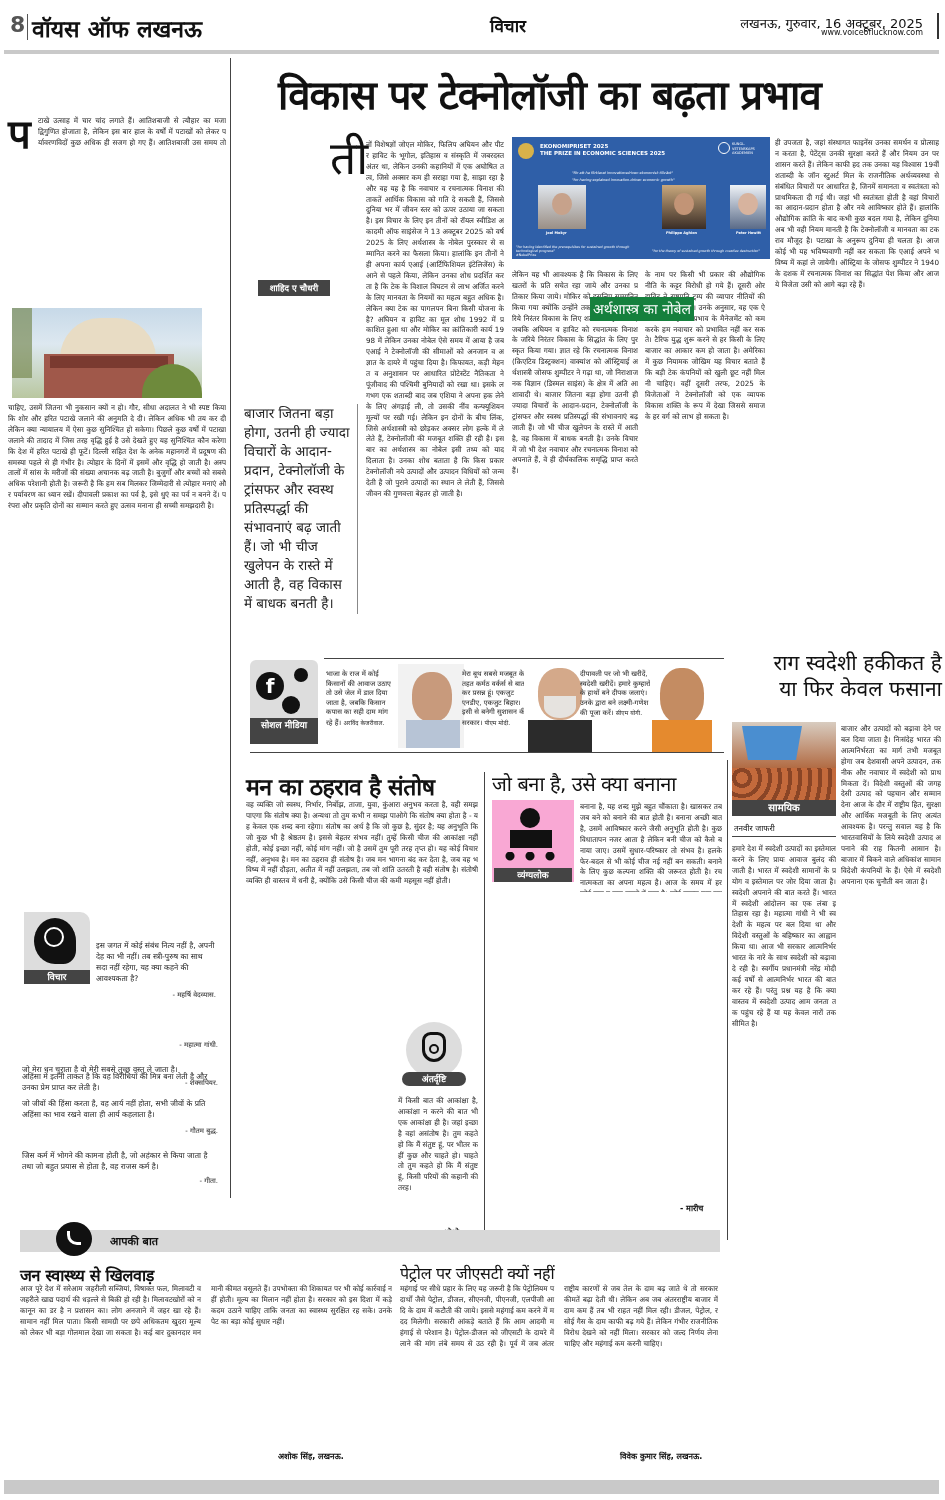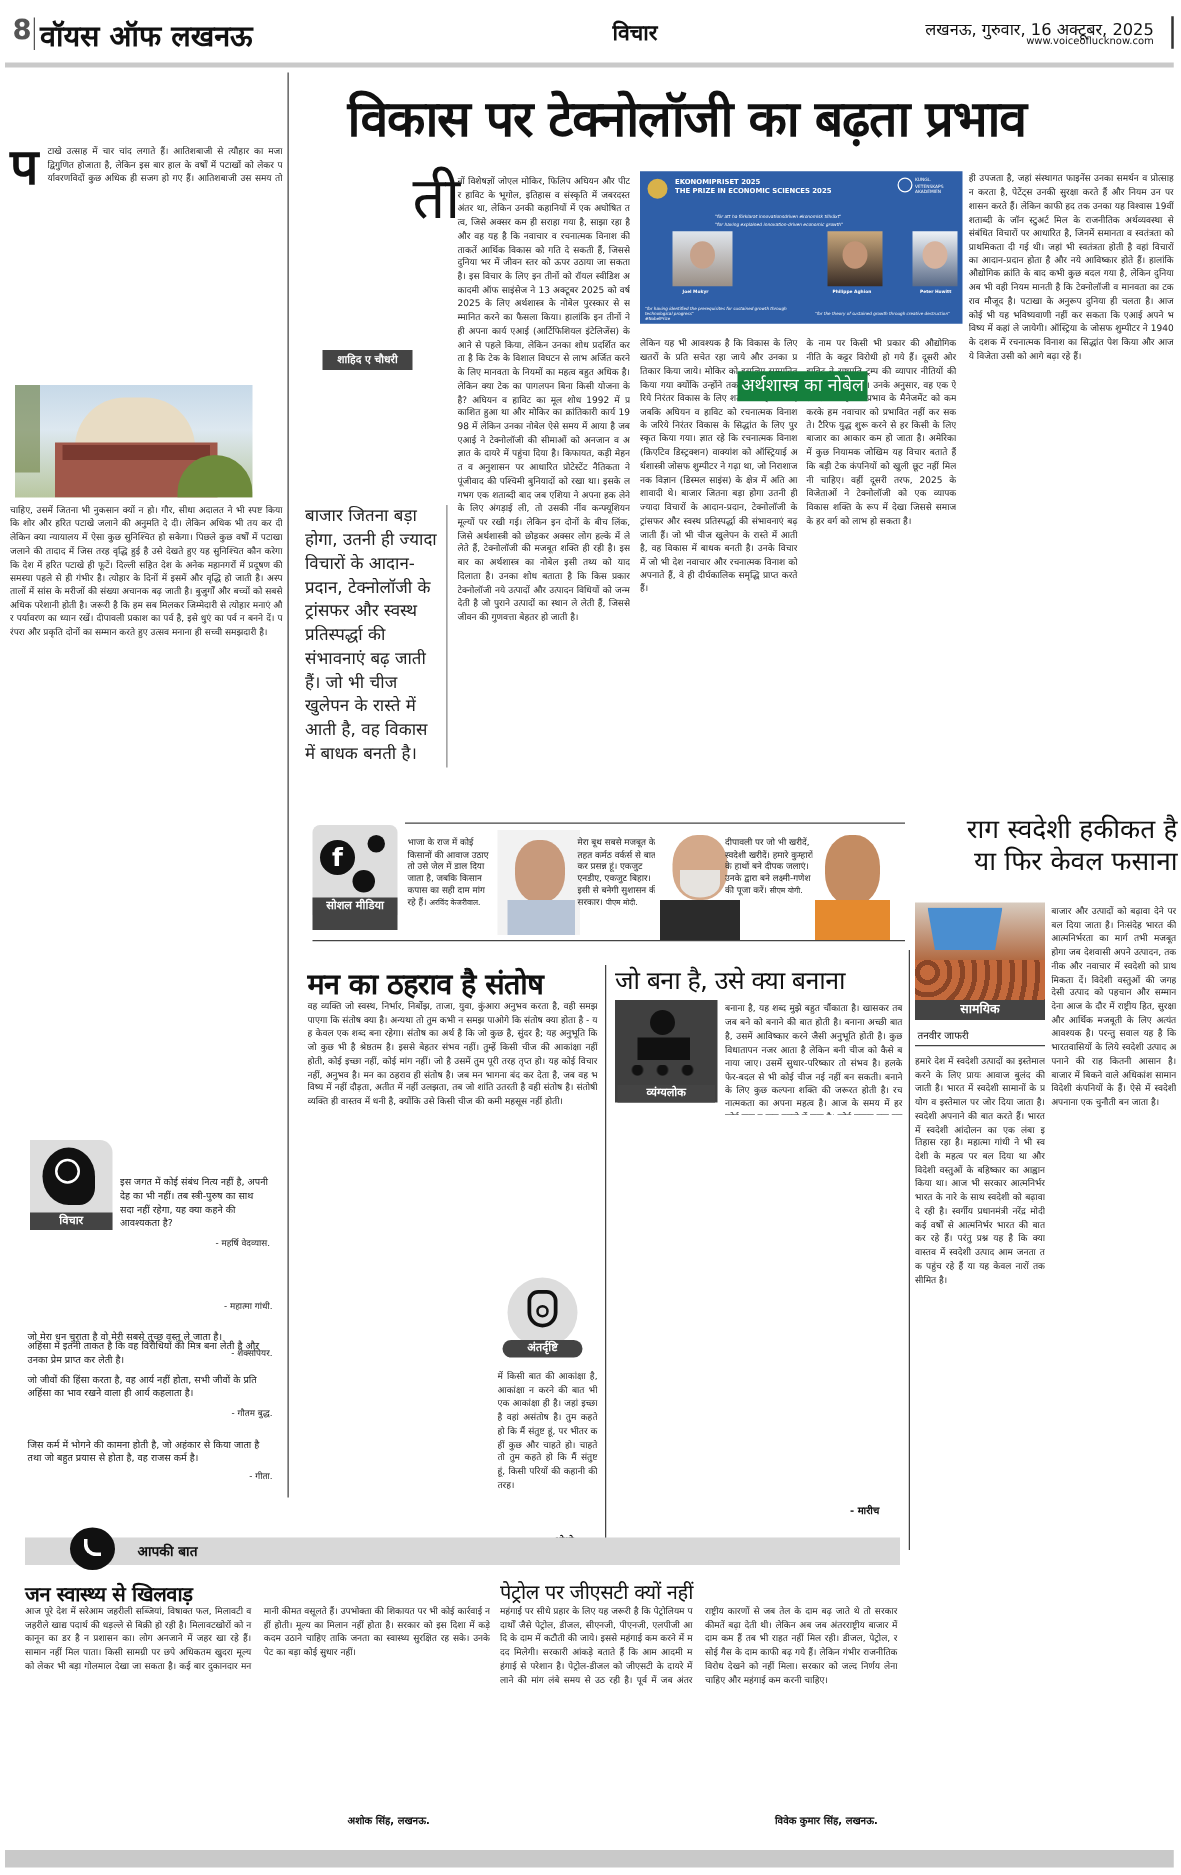--- a/index.html
+++ b/index.html
@@ -145,21 +145,21 @@
     <div class="abs" style="left:16px;top:10px;width:24px;height:30px;border:3px solid #111;border-radius:10px 10px 14px 14px;"></div>
     <div class="abs" style="left:23px;top:22px;width:10px;height:10px;border-radius:50%;border:2px solid #111;"></div>
   </div>
   <div class="abs label-box" style="left:0;top:50px;width:64px;height:14px;border-radius:7px;font-size:9px;line-height:14px;">अंतर्दृष्टि</div>
 </div>
 <div class="abs txt" style="left:398px;top:1096px;width:80px;height:120px;">में किसी बात की आकांक्षा है, आकांक्षा न करने की बात भी एक आकांक्षा ही है। जहां इच्छा है वहां असंतोष है। तुम कहते हो कि मैं संतुष्ट हूं, पर भीतर कहीं कुछ और चाहते हो। चाहते तो तुम कहते हो कि मैं संतुष्ट हूं, किसी परियों की कहानी की तरह।</div>
 <div class="abs" style="left:440px;top:1226px;font-size:8px;font-weight:bold;">-ओशो</div>
 <div class="rule-v" style="left:484px;top:772px;height:470px;"></div>
 
 <div class="abs headline" style="left:492px;top:770px;font-size:20px;font-weight:normal;letter-spacing:-0.5px;">जो बना है, उसे क्या बनाना</div>
-<div class="abs" style="left:492px;top:800px;width:82px;height:82px;background:#404040;">
+<div class="abs" style="left:492px;top:800px;width:82px;height:82px;background:#f9a8d4;">
   <div class="abs" style="left:28px;top:8px;width:20px;height:20px;border-radius:50%;background:#111;"></div>
   <div class="abs" style="left:18px;top:30px;width:42px;height:18px;background:#111;"></div>
   <div class="abs" style="left:10px;top:52px;width:60px;height:16px;background:radial-gradient(circle at 8px 4px,#111 4px,transparent 5px) 0 0/20px 16px repeat-x;"></div>
   <div class="abs label-box" style="left:2px;top:68px;width:78px;height:14px;font-size:9px;line-height:14px;">व्यंग्यलोक</div>
 </div>
 <div class="abs txt" style="left:580px;top:802px;width:142px;height:90px;">बनाना है, यह शब्द मुझे बहुत चौंकाता है। खासकर तब जब बने को बनाने की बात होती है। बनाना अच्छी बात है, उसमें आविष्कार करने जैसी अनुभूति होती है। कुछ विधातापन नजर आता है लेकिन बनी चीज को कैसे बनाया जाए। उसमें सुधार-परिष्कार तो संभव है। हलके फेर-बदल से भी कोई चीज नई नहीं बन सकती। बनाने के लिए कुछ कल्पना शक्ति की जरूरत होती है। रचनात्मकता का अपना महत्व है। आज के समय में हर कोई कुछ न कुछ बनाने में लगा है। कोई मकान बना रहा है, कोई सड़क, कोई नेता बना रहा है तो कोई जनता को बेवकूफ बना रहा है। जनता भी बनने को तैयार है। नेताजी हर चुनाव में नया वादा बनाते हैं और फिर उसे भूल जाते हैं। लोग बनाने और बिगड़ने के खेल में उलझे हुए हैं। बच्चों को भी यही सिखाया जा रहा है कि कुछ बनो। डॉक्टर बनो, इंजीनियर बनो, अफसर बनो। कोई नहीं कहता इंसान बनो। है, उन्होंने यह पूछना आरंभ कर दिया है कि आपने क्या बनाया है। इस बनाने और बिगाड़ने के फेर में दिमाग का कचूमर तो अपना निकल रहा है।</div>
 <div class="abs txt" style="left:492px;top:890px;width:230px;height:320px;"></div>
 <div class="abs" style="left:680px;top:1202px;font-size:8px;font-weight:bold;">- मारीच</div>
 <div class="rule-v" style="left:727px;top:760px;height:480px;"></div>
 

